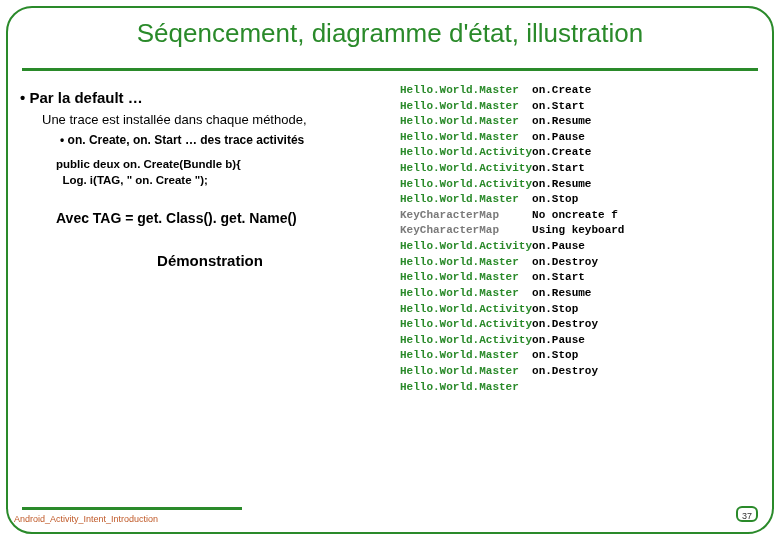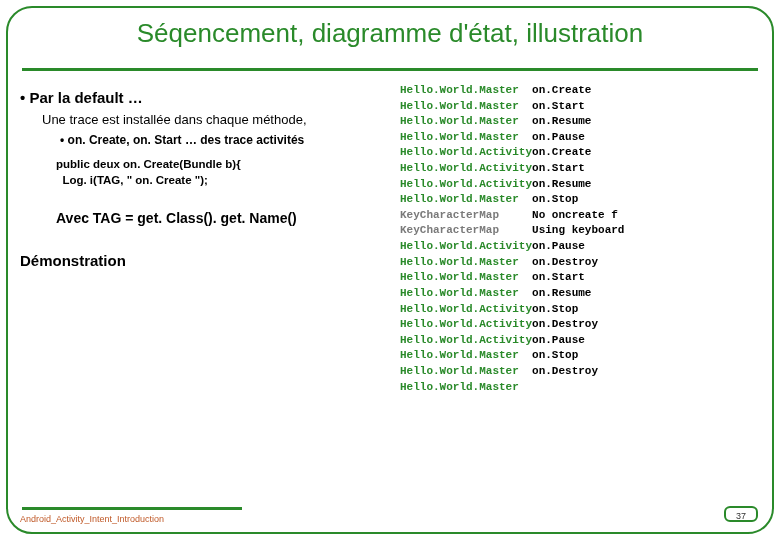--- a/index.html
+++ b/index.html
@@ -65,54 +65,55 @@
   }
   .tagline {
     margin: 0 0 26px 36px;
     font-size: 14px;
     font-weight: bold;
   }
   .demo {
     font-size: 15px;
     font-weight: bold;
     margin-top: 22px;
+    text-align: center;
   }
   .right {
     flex: 1;
     display: flex;
     font-family: "Courier New", monospace;
     font-size: 11px;
     font-weight: bold;
     line-height: 1.42;
     padding-top: 0;
   }
   .col1 .green { color: #2a8a2a; }
   .col1 .gray  { color: #7a7a7a; }
   .col2 { color: #000; }
   .footer {
     position: absolute;
-    left: 12px;
+    left: 6px;
     bottom: 8px;
     font-size: 9px;
     color: #c05a29;
     text-align: right;
   }
   .footer-bar {
     position: absolute;
     left: 14px;
     bottom: 22px;
     height: 3px;
     width: 220px;
     background: #2a8a2a;
   }
   .pagenum {
     position: absolute;
     right: 14px;
     bottom: 10px;
-    width: 34px;
+    width: 22px;
     height: 16px;
     border: 2px solid #2a8a2a;
     border-radius: 6px;
     font-size: 9px;
     text-align: center;
     line-height: 16px;
     color: #333;
   }
 </style>
 </head>

